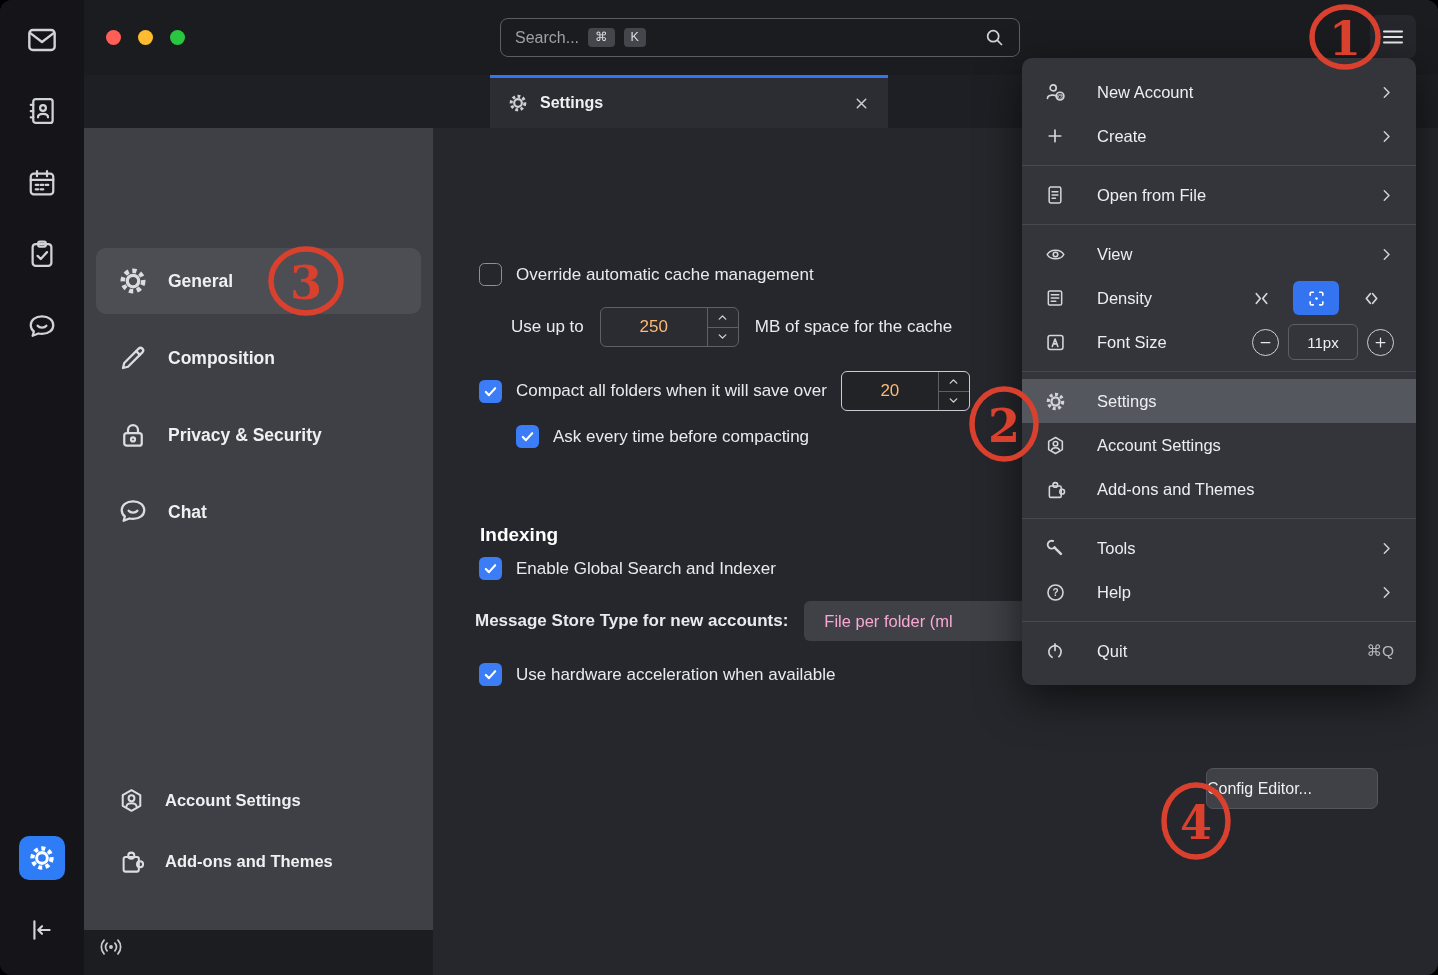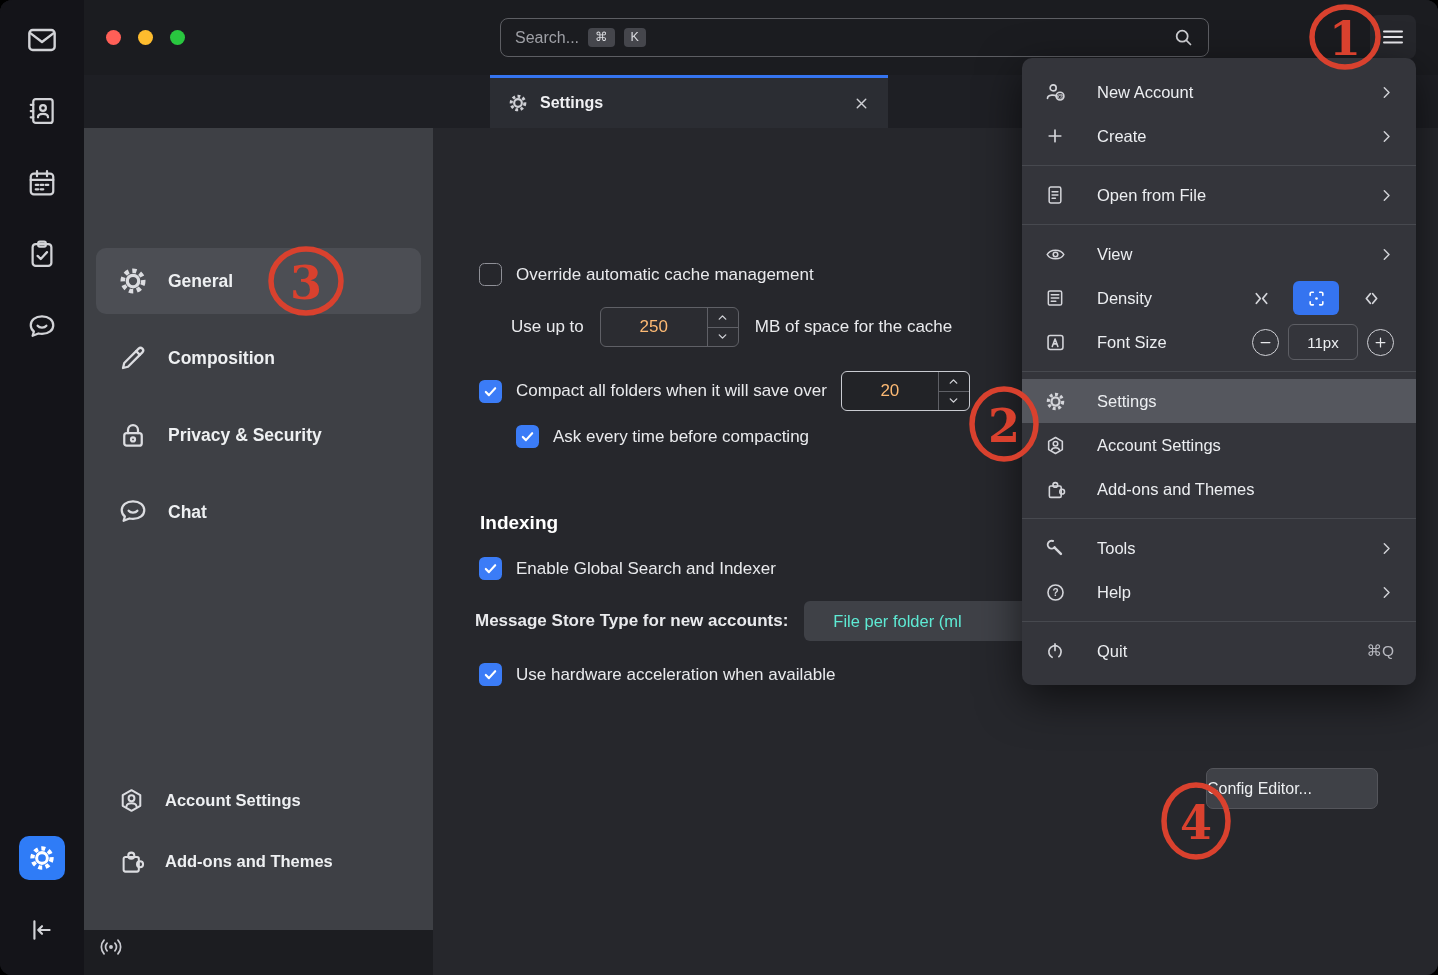--- a/index.html
+++ b/index.html
@@ -9,21 +9,21 @@
 
 
 .left-rail{position:absolute;left:0;top:0;width:84px;height:100%;background:#141419;z-index:5}
 .rail-btn{position:absolute;left:50%;transform:translateX(-50%);width:46px;height:44px;display:flex;align-items:center;justify-content:center;color:#d2d3d7;border-radius:10px}
 .rail-btn.active{background:#2f7cf7;color:#fff}
 
 
 .topbar{position:absolute;left:84px;right:0;top:0;height:75px;background:#1b1c20}
 .lights{position:absolute;left:22px;top:30px;display:flex;gap:17px}
 .light{width:15px;height:15px;border-radius:50%}
-.search{position:absolute;left:416px;top:18px;width:709px;height:39px;border:1px solid #5d5e63;border-radius:8px;display:flex;align-items:center;padding:0 14px;gap:9px;color:#9fa0a6;font-size:16px}
+.search{position:absolute;left:416px;top:18px;width:520px;height:39px;border:1px solid #5d5e63;border-radius:8px;display:flex;align-items:center;padding:0 14px;gap:9px;color:#9fa0a6;font-size:16px}
 .keycap{background:#45464c;border-radius:4px;font-size:12.5px;color:#dcdde1;padding:2px 7px;line-height:1.25}
 .search .mag{margin-left:auto;color:#d0d1d5}
 .hamburger{position:absolute;right:22px;top:15px;width:46px;height:44px;border-radius:8px;background:#26272c;display:flex;align-items:center;justify-content:center;color:#e8e8ec}
 
 
 .tabbar{position:absolute;left:84px;right:0;top:75px;height:53px;background:#1e1f24}
 .tab{position:absolute;left:406px;top:0;width:398px;height:53px;background:#2b2d33;border-top:3px solid #3574f0;display:flex;align-items:center;gap:12px;padding:0 18px;color:#f0f0f3;font-size:16px;font-weight:700}
 .tab .tgear{color:#cfd0d5}
 .tab-close{margin-left:auto;color:#cfd0d5}
 
@@ -41,21 +41,21 @@
 .clabel{font-size:17px;color:#e9eaed}
 .checkbox{width:23px;height:23px;border-radius:5.5px;flex:none}
 .checkbox.unchecked{border:1.5px solid #8f9097;background:transparent}
 .checkbox.checked{background:#3b7cf7;display:flex;align-items:center;justify-content:center;color:#fff}
 .spin{display:flex;align-items:stretch;height:40px;border:1px solid #5f6066;border-radius:6px;background:#2b2c31;overflow:hidden;flex:none}
 .spin .val{display:flex;align-items:center;justify-content:center;font-size:17px;color:#fdba74}
 .spin .arrows{width:31px;border-left:1px solid #5f6066;display:flex;flex-direction:column}
 .spin .arrows>div{flex:1;display:flex;align-items:center;justify-content:center;color:#cfd0d5}
 .spin .arrows>div:first-child{border-bottom:1px solid #5f6066}
 .spin.focused{border-color:#c9cbd1;background:#222327}
-.dropdown{height:40px;background:#3f4147;border-radius:6px;display:flex;align-items:center;padding:0 29px;font-size:16.5px;color:#5eead4;white-space:nowrap;overflow:hidden;flex:none}
+.dropdown{height:40px;background:#3f4147;border-radius:6px;display:flex;align-items:center;padding:0 20px;font-size:16.5px;color:#f9a8d4;white-space:nowrap;overflow:hidden;flex:none}
 .btn{position:absolute;background:#3f4147;border:1px solid #54555b;border-radius:7px;display:flex;align-items:center;justify-content:flex-start;font-size:16px;color:#eef0f2}
 .heading{position:absolute;font-weight:700;font-size:19px;color:#fff}
 .bold-label{font-weight:700}
 
 
 .menu{position:absolute;left:1022px;top:58px;width:394px;background:#34353b;border-radius:10px;box-shadow:0 14px 44px rgba(0,0,0,.6);padding:12px 0;z-index:40}
 .mrow{height:44px;display:flex;align-items:center;gap:31px;padding:0 22px;color:#eceef1;font-size:16.5px}
 .mrow.highlight{background:#55575e}
 .mrow .mic{width:22px;display:flex;justify-content:center;color:#d4d5da;flex:none}
 .mrow .chev{margin-left:auto;color:#cfd0d5}
@@ -471,21 +471,21 @@
 
     <div class="crow" style="left:83px;top:297px">
       <span class="checkbox checked">
           <svg width="15" height="15">
             <use href="#i-check"></use>
           </svg>
         </span>
       <span class="clabel">Ask every time before compacting</span>
     </div>
 
-    <div class="heading" style="left:47px;top:384px">Indexing</div>
+    <div class="heading" style="left:47px;top:396px">Indexing</div>
 
     <div class="crow" style="left:46px;top:429px">
       <span class="checkbox checked">
           <svg width="15" height="15">
             <use href="#i-check"></use>
           </svg>
         </span>
       <span class="clabel">Enable Global Search and Indexer</span>
     </div>
 

